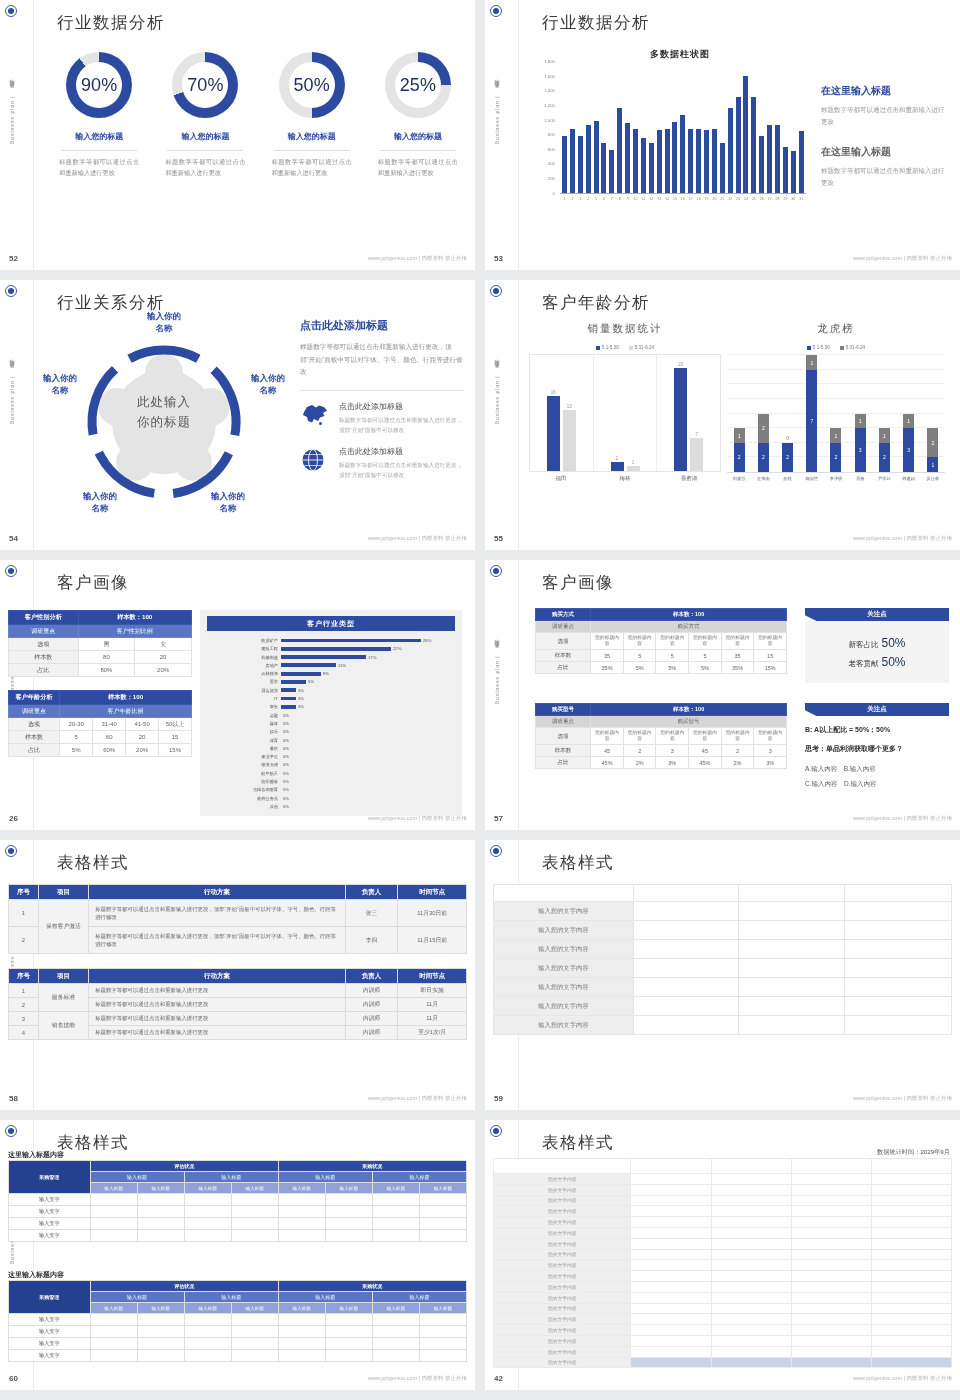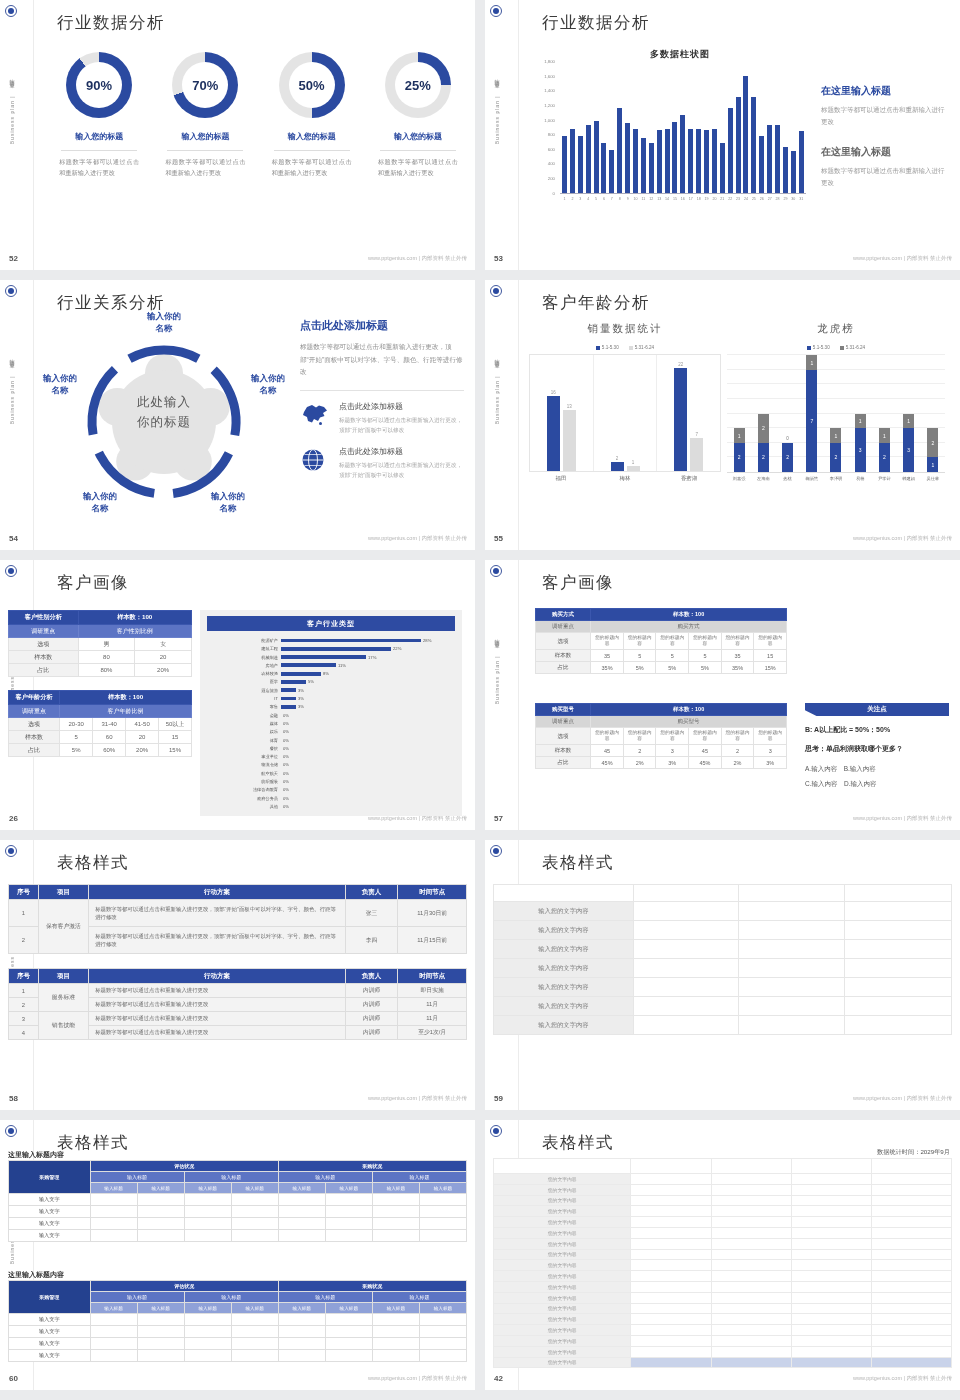--- a/index.html
+++ b/index.html
@@ -13,21 +13,21 @@
   .logo-in{width:6px;height:6px;border-radius:50%;background:#2b4aa0}
   .vtext{position:absolute;left:9px;top:88px;writing-mode:vertical-rl;transform:rotate(180deg);font-size:5px;color:#8a8a8a;letter-spacing:1px}
   .stitle{position:absolute;left:57px;top:12px;font-size:16.5px;color:#3c3c3c;letter-spacing:1.5px}
   .pageno{position:absolute;left:9px;bottom:7px;font-size:8px;font-weight:bold;color:#555}
   .site{position:absolute;right:8px;bottom:8px;font-size:5.5px;color:#b5b5b5}
   
   .donuts{position:absolute;left:46px;right:4px;top:52px;display:flex}
   .dcol{width:25%;display:flex;flex-direction:column;align-items:center}
   .donut{position:relative;width:66px;height:66px;border-radius:50%}
   .dhole{position:absolute;inset:10px;background:#fff;border-radius:50%}
-  .dpct{position:absolute;inset:0;display:flex;align-items:center;justify-content:center;font-size:13px;font-weight:bold;color:#1c2f5e}
+  .dpct{position:absolute;inset:0;display:flex;align-items:center;justify-content:center;font-size:18px;font-weight:normal;color:#1c2f5e}
   .dlabel{margin-top:13px;font-size:8px;font-weight:bold;color:#2b4aa0}
   .dline{margin-top:8px;width:76px;border-top:1px solid #ddd}
   .ddesc{margin-top:6px;width:80px;font-size:6.2px;color:#8a8a8a;line-height:1.7;text-align:justify}
   
   .ctitle53{position:absolute;left:70px;top:48px;width:250px;text-align:center;font-size:9px;font-weight:bold;color:#333;letter-spacing:1px}
   .yax53{position:absolute;left:38px;top:60px;height:136px;width:32px;display:flex;flex-direction:column;justify-content:space-between;align-items:flex-end}
   .yax53 div{font-size:4.3px;color:#888;line-height:1}
   .plot53{position:absolute;left:75px;top:64px;width:246px;height:130px;border-bottom:1px solid #aab;display:flex;align-items:flex-end;gap:2.9px;padding:0 2px;box-sizing:border-box}
   .bar53{width:5px;background:#2b4aa0;flex:0 0 auto}
   .xax53{position:absolute;left:75px;top:197px;width:246px;display:flex;gap:2.9px;padding:0 2px;box-sizing:border-box}
@@ -770,20 +770,27 @@
               <td class="rl">占比</td>
               <td>45%</td>
               <td>2%</td>
               <td>3%</td>
               <td>45%</td>
               <td>2%</td>
               <td>3%</td>
             </tr>
           </tbody>
         </table>
+        <div class="box57" style="top: 48px;">
+          <div class="bh57">关注点</div>
+          <div class="bbA">
+            <div class="kline">新客占比<span class="kv">50%</span></div>
+            <div class="kline">老客贡献<span class="kv">50%</span></div>
+          </div>
+        </div>
         <div class="box57" style="top: 143px;">
           <div class="bh57">关注点</div>
           <div class="bbB">
             <div class="bl1">B: A以上配比 = 50%：50%</div>
             <div class="bl2">思考：单品利润获取哪个更多？</div>
             <div class="bl3">A.输入内容　B.输入内容</div>
             <div class="bl3">C.输入内容　D.输入内容</div>
           </div>
         </div>
       </div>

